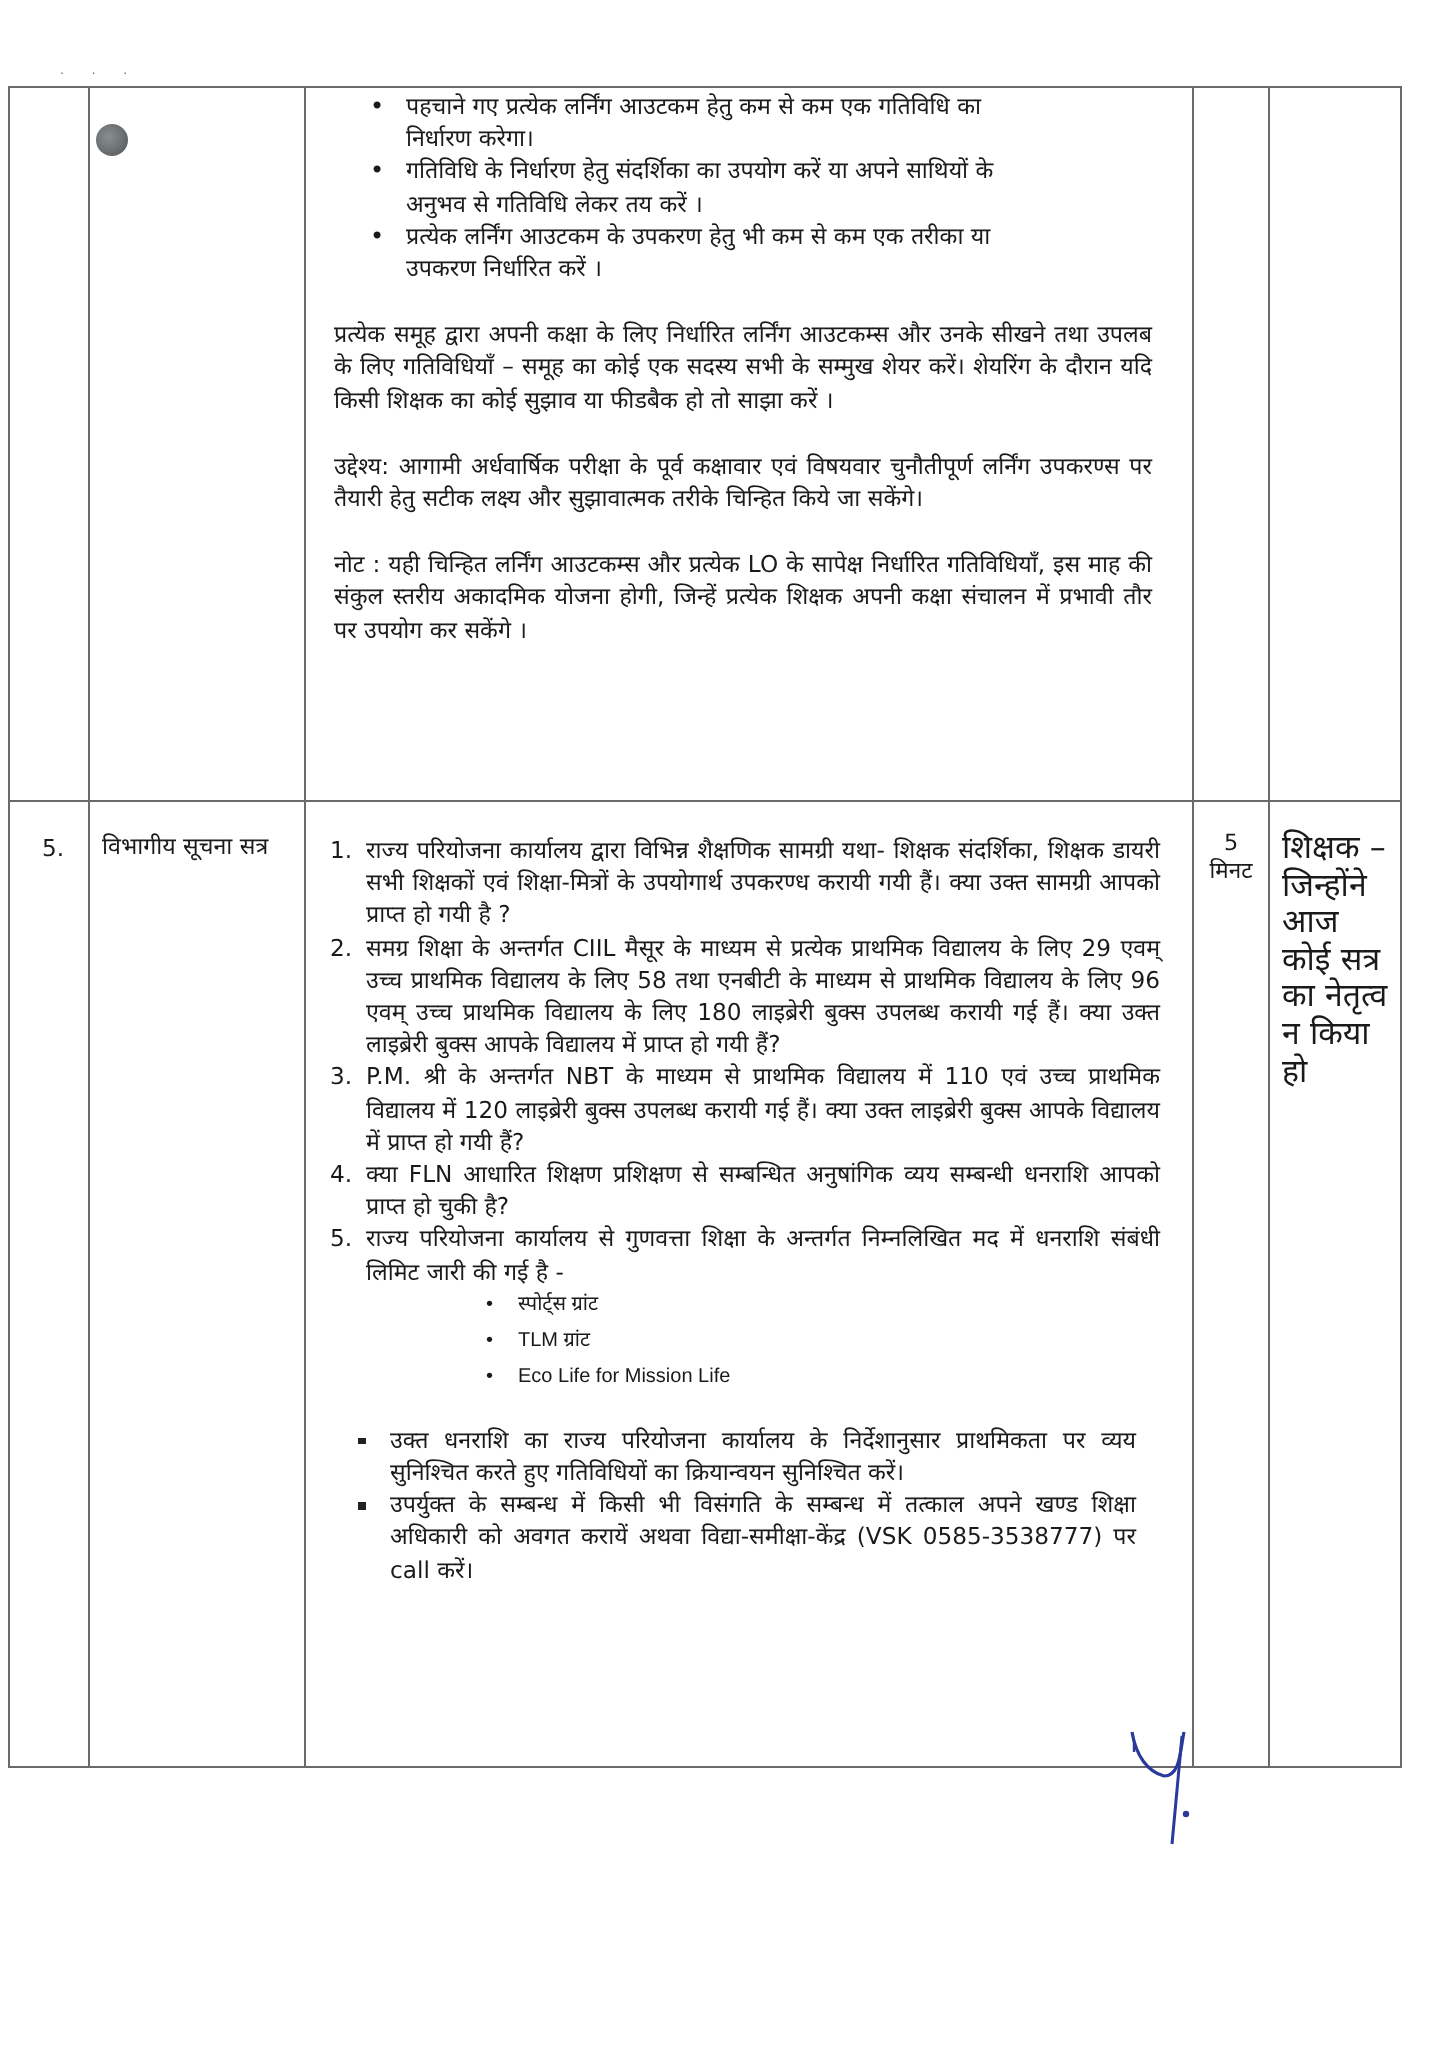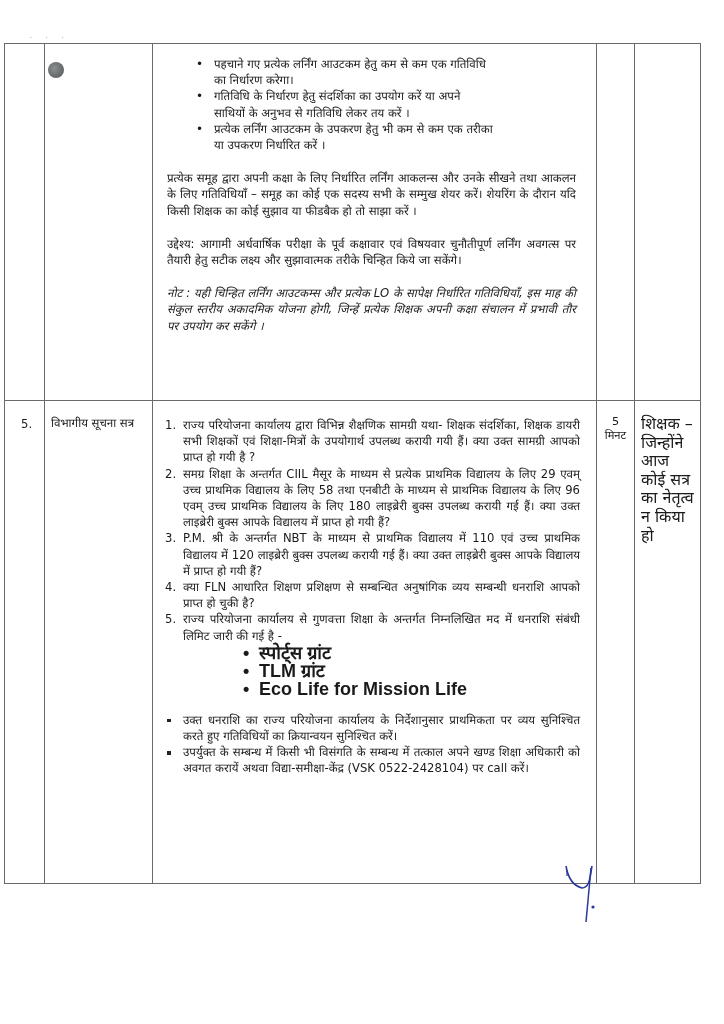--- a/index.html
+++ b/index.html
@@ -14,34 +14,34 @@
   }
   .table td { border: 1.4px solid #6a6a6a; vertical-align: top; padding: 0; }
   .c1 { width: 40px; } .c2 { width: 108px; } .c3 { width: 444px; } .c4 { width: 38px; } .c5 { width: 66px; }
   .row-a td { height: 356px; }
   .row-b td { height: 466px; }
   .punch {
     position: absolute; left: 48px; top: 62px; width: 16px; height: 16px; border-radius: 50%;
     background: radial-gradient(circle at 40% 40%, #8a8f8f, #4f5555); 
   }
   .cell { font-size: 11.6px; line-height: 16.2px; }
-  .bullets { list-style: none; margin: 11px; padding: 0; }
+  .bullets { list-style: none; margin: 0; padding: 0; }
   .bullets li { position: relative; padding-left: 50px; margin: 0; }
   .bullets li::before { content: "•"; position: absolute; left: 32px; top: 0; font-size: 12px; }
   .para { padding: 0 20px 0 14px; text-align: justify; margin: 0; }
-  .italic { font-style: italic; }
+  .italic { }
   .num { font-size: 11.6px; text-align: left; padding: 16px 0 0 16px !important; }
   .topic { padding: 14px 4px 0 6px !important; font-size: 11.6px; line-height: 16px; margin-left: 20px; }
   .olist { list-style: none; margin: 0; padding: 0; }
   .olist li { position: relative; padding-left: 30px; padding-right: 16px; text-align: justify; }
   .olist li .n { position: absolute; left: 12px; top: 0; }
   .sub { list-style: none; margin: 0; padding: 0; }
-  .sub li { position: relative; padding-left: 106px; font-family: "Liberation Sans", sans-serif; font-size: 18px; line-height: 18px; font-weight: bold;}
+  .sub li { position: relative; padding-left: 106px; font-family: "Liberation Sans", sans-serif; font-size: 10px; line-height: 18px;}
   .sub li::before { content: "•"; position: absolute; left: 90px; top: 0; }
-  .sq { list-style: none; margin: 0; padding: 0; }
+  .sq { list-style: none; margin: 12px; padding: 0; }
   .sq li { position: relative; padding-left: 30px; padding-right: 16px; text-align: justify; }
   .sq li::before { content: ""; position: absolute; left: 14px; top: 7px; width: 3.5px; height: 3.5px; background: #222; }
   .time { text-align: center; font-size: 11.2px; line-height: 14px; padding-top: 14px !important; }
   .who { padding: 14px 4px 0 6px !important; font-size: 16px; line-height: 18.6px; }
   .sig { position: absolute; left: 560px; top: 862px; }
 </style>
 </head>
 <body>
 
 <div class="scan-marks">. .  .</div>
@@ -57,46 +57,46 @@
   <tbody>
       <tr class="row-a">
     <td></td>
     <td></td>
     <td class="cell">
       <ul class="bullets" style="padding-top:1px; padding-right:90px;">
         <li>पहचाने गए प्रत्येक लर्निंग आउटकम हेतु कम से कम एक गतिविधि का निर्धारण करेगा।</li>
         <li>गतिविधि के निर्धारण हेतु संदर्शिका का उपयोग करें या अपने साथियों के अनुभव से गतिविधि लेकर तय करें ।</li>
         <li>प्रत्येक लर्निंग आउटकम के उपकरण हेतु भी कम से कम एक तरीका या उपकरण निर्धारित करें ।</li>
       </ul>
-      <p class="para" style="margin-top:17px;">प्रत्येक समूह द्वारा अपनी कक्षा के लिए निर्धारित  लर्निंग आकलन्स और उनके सीखने तथा आकलन के लिए गतिविधियाँ – समूह का कोई एक सदस्य सभी के सम्मुख शेयर करें। शेयरिंग के दौरान यदि किसी शिक्षक का कोई सुझाव या फीडबैक हो तो साझा करें ।</p>
-      <p class="para" style="margin-top:17px;">उद्देश्य: आगामी अर्धवार्षिक परीक्षा के पूर्व कक्षावार एवं विषयवार चुनौतीपूर्ण लर्निंग अवगत्स पर तैयारी हेतु सटीक लक्ष्य और सुझावात्मक तरीके चिन्हित किये जा सकेंगे।</p>
+      <p class="para" style="margin-top:17px;">प्रत्येक समूह द्वारा अपनी कक्षा के लिए निर्धारित  लर्निंग आउटकम्स और उनके सीखने तथा उपलब के लिए गतिविधियाँ – समूह का कोई एक सदस्य सभी के सम्मुख शेयर करें। शेयरिंग के दौरान यदि किसी शिक्षक का कोई सुझाव या फीडबैक हो तो साझा करें ।</p>
+      <p class="para" style="margin-top:17px;">उद्देश्य: आगामी अर्धवार्षिक परीक्षा के पूर्व कक्षावार एवं विषयवार चुनौतीपूर्ण लर्निंग उपकरण्स पर तैयारी हेतु सटीक लक्ष्य और सुझावात्मक तरीके चिन्हित किये जा सकेंगे।</p>
       <p class="para italic" style="margin-top:17px;">नोट : यही चिन्हित लर्निंग आउटकम्स और प्रत्येक LO के सापेक्ष निर्धारित गतिविधियाँ, इस माह की संकुल स्तरीय अकादमिक योजना होगी, जिन्हें प्रत्येक शिक्षक अपनी कक्षा संचालन में प्रभावी तौर पर उपयोग कर सकेंगे ।</p>
     </td>
     <td></td>
     <td></td>
   </tr>
   <tr class="row-b">
     <td class="num">5.</td>
     <td class="topic">विभागीय सूचना सत्र</td>
     <td class="cell" style="padding-top:16px;">
       <ul class="olist">
-        <li><span class="n">1.</span><span>राज्य परियोजना कार्यालय द्वारा विभिन्न शैक्षणिक सामग्री यथा- शिक्षक संदर्शिका, शिक्षक डायरी सभी शिक्षकों एवं शिक्षा-मित्रों के उपयोगार्थ उपलब्ध करायी गयी हैं।  क्या उक्त सामग्री आपको प्राप्त हो गयी है ?</span></li>
+        <li><span class="n">1.</span><span>राज्य परियोजना कार्यालय द्वारा विभिन्न शैक्षणिक सामग्री यथा- शिक्षक संदर्शिका, शिक्षक डायरी सभी शिक्षकों एवं शिक्षा-मित्रों के उपयोगार्थ उपकरण्ध करायी गयी हैं।  क्या उक्त सामग्री आपको प्राप्त हो गयी है ?</span></li>
         <li><span class="n">2.</span><span>समग्र शिक्षा के अन्तर्गत CIIL मैसूर के माध्यम से प्रत्येक प्राथमिक विद्यालय के लिए 29 एवम् उच्च प्राथमिक विद्यालय के लिए 58 तथा एनबीटी के माध्यम से प्राथमिक विद्यालय के लिए 96 एवम् उच्च प्राथमिक विद्यालय के लिए 180 लाइब्रेरी बुक्स उपलब्ध करायी गई हैं। क्या उक्त लाइब्रेरी बुक्स आपके विद्यालय में प्राप्त हो गयी हैं?</span></li>
         <li><span class="n">3.</span><span>P.M. श्री के अन्तर्गत NBT के माध्यम से प्राथमिक विद्यालय में 110 एवं उच्च प्राथमिक विद्यालय में 120 लाइब्रेरी बुक्स उपलब्ध करायी गई हैं। क्या उक्त लाइब्रेरी बुक्स आपके विद्यालय में प्राप्त हो गयी हैं?</span></li>
         <li><span class="n">4.</span><span>क्या FLN आधारित शिक्षण प्रशिक्षण से सम्बन्धित अनुषांगिक व्यय सम्बन्धी धनराशि आपको प्राप्त हो चुकी है?</span></li>
         <li><span class="n">5.</span><span>राज्य परियोजना कार्यालय से गुणवत्ता शिक्षा के अन्तर्गत निम्नलिखित मद में धनराशि संबंधी लिमिट जारी की गई है -</span></li>
       </ul>
       <ul class="sub">
         <li>स्पोर्ट्स ग्रांट</li>
         <li>TLM ग्रांट</li>
         <li>Eco Life for Mission Life</li>
       </ul>
       <ul class="sq" style="margin-top:14px;">
         <li>उक्त धनराशि का राज्य परियोजना कार्यालय के निर्देशानुसार प्राथमिकता पर व्यय सुनिश्चित करते हुए गतिविधियों का क्रियान्वयन सुनिश्चित करें।</li>
-        <li>उपर्युक्त के सम्बन्ध में किसी भी विसंगति के सम्बन्ध में तत्काल अपने खण्ड शिक्षा अधिकारी को अवगत करायें अथवा विद्या-समीक्षा-केंद्र (VSK 0522-2428104) पर call करें।</li>
+        <li>उपर्युक्त के सम्बन्ध में किसी भी विसंगति के सम्बन्ध में तत्काल अपने खण्ड शिक्षा अधिकारी को अवगत करायें अथवा विद्या-समीक्षा-केंद्र (VSK 0585-3538777) पर call करें।</li>
       </ul>
     </td>
     <td class="time">
       <div>5</div>
       <div>मिनट</div>
     </td>
     <td class="who">शिक्षक – जिन्होंने आज कोई सत्र का नेतृत्व न किया हो</td>
   </tr>
 </tbody>
   </table>

